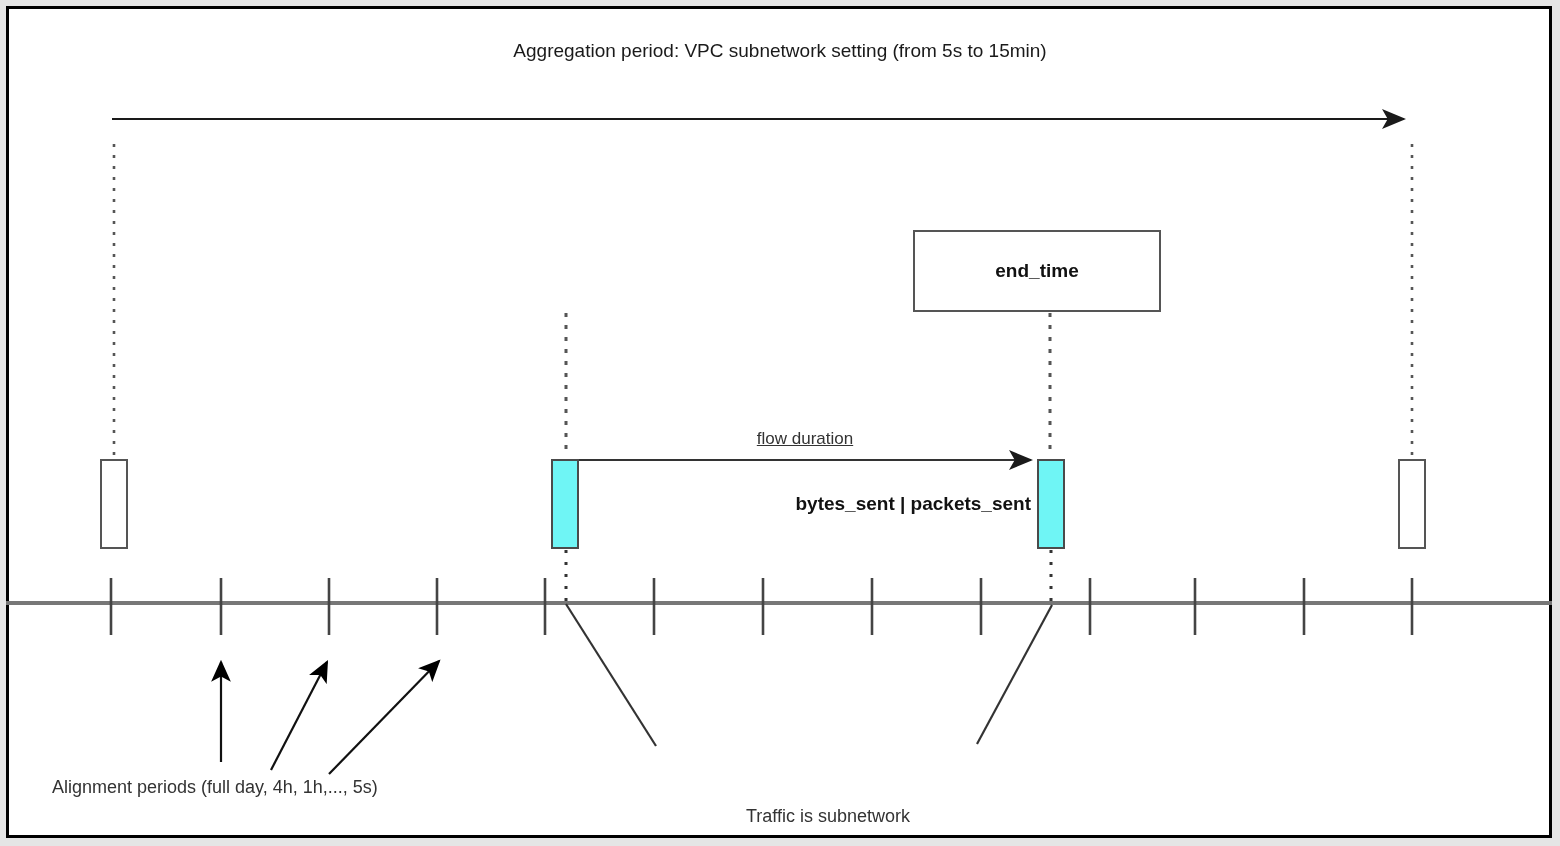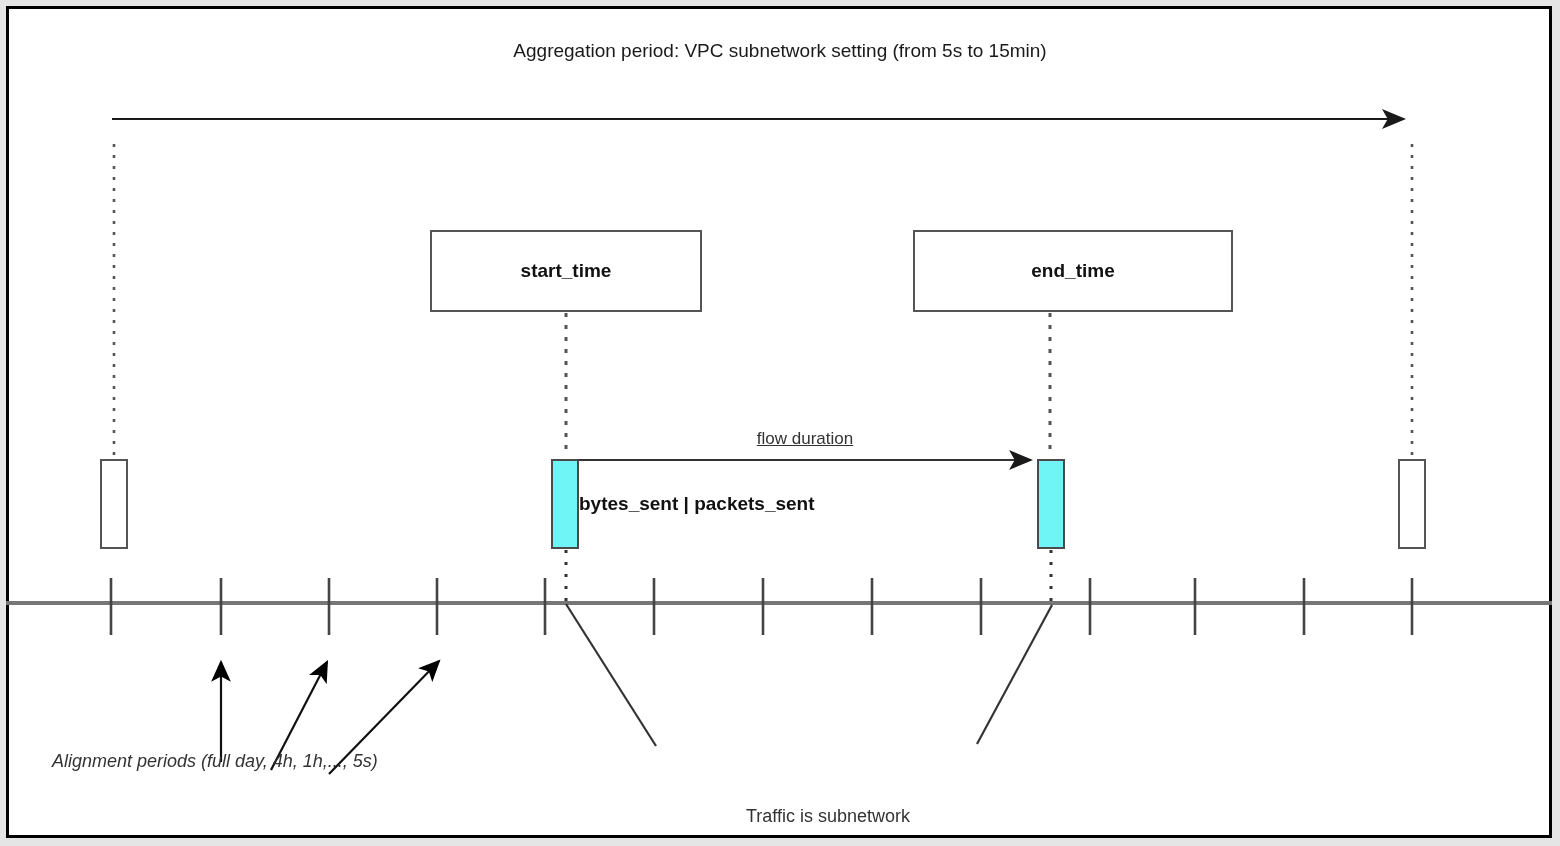--- a/index.html
+++ b/index.html
@@ -86,37 +86,34 @@
     </g>
 
     <line x1="221" y1="762" x2="221" y2="662" stroke="#111111" stroke-width="2.2" marker-end="url(#arrowBlack)"></line>
     <line x1="271" y1="770" x2="327" y2="662" stroke="#111111" stroke-width="2.2" marker-end="url(#arrowBlack)"></line>
     <line x1="329" y1="774" x2="439" y2="661" stroke="#111111" stroke-width="2.2" marker-end="url(#arrowBlack)"></line>
 
     <line x1="566" y1="604" x2="656" y2="746" stroke="#333333" stroke-width="2.2"></line>
     <line x1="1052" y1="605" x2="977" y2="744" stroke="#333333" stroke-width="2.2"></line>
   </svg>
 
-  <div class="box" style="left:430px;top:230px;width:272px;height:82px;">
-    <span>start_time</span>
-  </div>
 
-  <div class="box" style="left:913px;top:230px;width:320px;height:82px;">
+  <div class="box" style="left:913px;top:230px;width:248px;height:82px;">
     <span>end_time</span>
   </div>
 
   <div class="bar-white" style="left:100px;top:459px;width:28px;height:90px;"></div>
   <div class="bar-white" style="left:1398px;top:459px;width:28px;height:90px;"></div>
 
   <div class="bar-cyan" style="left:551px;top:459px;width:28px;height:90px;"></div>
   <div class="bar-cyan" style="left:1037px;top:459px;width:28px;height:90px;"></div>
 
   <div class="lbl flow-txt" style="left:579px;top:429px;width:452px;text-align:center;">flow duration</div>
-  <div class="lbl metric-txt" style="left:579px;top:493px;width:452px;text-align:left;">bytes_sent | packets_sent</div>
+  <div class="lbl metric-txt" style="left:579px;top:493px;width:452px;text-align:right;">bytes_sent | packets_sent</div>
 
-  <div class="lbl align-txt" style="left:52px;top:751px;font-style:italic;">Alignment periods (full day, 4h, 1h,..., 5s)</div>
+  <div class="lbl align-txt" style="left:52px;top:777px;">Alignment periods (full day, 4h, 1h,..., 5s)</div>
 
   <div class="lbl note-txt" style="left:680px;top:749px;width:296px;">
     <div>Traffic is subnetwork</div>
     
     
   </div>
 </div>
 
 </body></html>

